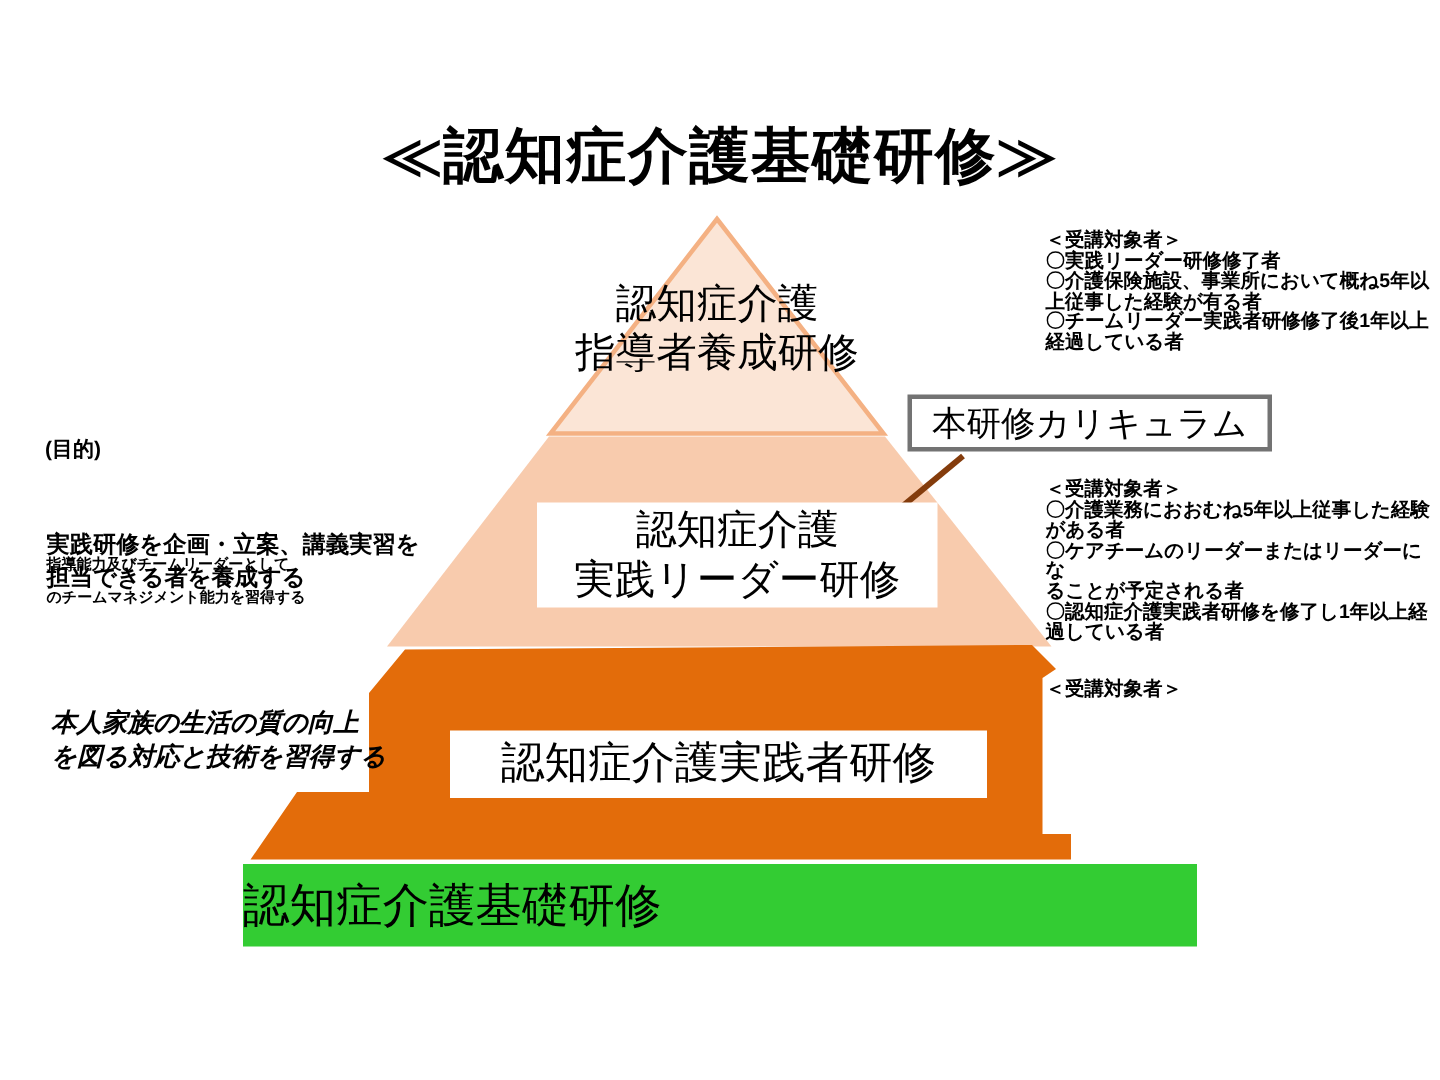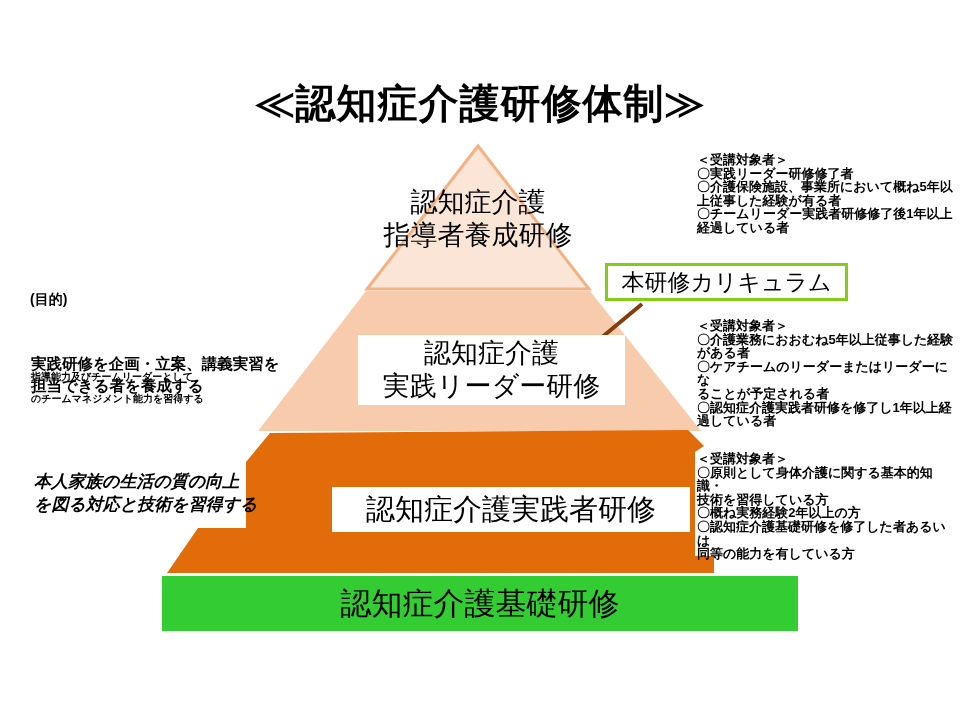--- a/index.html
+++ b/index.html
@@ -16,29 +16,29 @@
   .tier1-label{
     left:348px;top:186px;width:260px;text-align:center;
     font-size:27px;line-height:33px;
   }
   .tier2-box{
     left:358px;top:335px;width:267px;height:68px;background:#ffffff;
     text-align:center;font-size:27px;line-height:33px;padding-top:2px;
   }
   .tier3-box{
     left:300px;top:487px;width:358px;height:45px;background:#ffffff;
-    text-align:center;font-size:29px;line-height:45px;margin-left:32px;
+    text-align:center;font-size:29px;line-height:45px;
   }
   .tier4-label{
-    left:162px;top:576px;width:636px;height:55px;text-align:center;
+    left:162px;top:576px;width:636px;height:55px;text-align:left;
     font-size:31px;line-height:55px;
   }
   .callout-box{
     left:605px;top:263px;width:237px;height:32px;background:#ffffff;
-    border:3px solid #84cc16;text-align:center;
+    border:3px solid #737373;text-align:center;
     font-size:23px;line-height:32px;
   }
   .note{font-weight:bold;}
   .purpose-heading{left:30px;top:291px;width:235px;text-align:left;font-size:14px;}
   .purpose1{left:31px;top:309px;font-size:15.5px;line-height:22px;margin-top:44px;}
   .purpose2{left:31px;top:366px;font-size:10px;line-height:22px;}
   .quality{left:34px;top:471px;font-size:17px;line-height:22.5px;font-style:italic;}
   .rnote{left:697px;width:260px;font-size:13px;line-height:13.6px;}
   .rnote-top{top:153px;}
   .rnote-middle{top:319px;}
@@ -51,21 +51,21 @@
 
   <svg class="shapes" viewBox="0 0 960 720" aria-hidden="true">
     <polygon points="478,146 589,289 367,289" stroke-width="3" fill="#FBE5D6" stroke="#F4B183"></polygon>
     <polygon points="366,291 590,291 701,431 258,431" fill="#F8CBAD"></polygon>
     <polygon points="270,433 688,430 704,446 695,452 695,556 714,556 714,573 167,573 198,528 246,528 246,462" fill="#E36C0A"></polygon>
     <rect x="162" y="576" width="636" height="55" fill="#33CC33"></rect>
     <line x1="642" y1="304" x2="583" y2="353" stroke-width="4" stroke="#843C0C"></line>
     <polygon points="571,363 578,348 587,358" fill="#843C0C"></polygon>
   </svg>
 
-  <div class="abs title">≪認知症介護研修体制≫</div>
+  <div class="abs title">≪認知症介護基礎研修≫</div>
 
   <div class="abs tier1-label">認知症介護<br>指導者養成研修</div>
 
   <div class="abs tier2-box">
     <div>認知症介護<br>実践リーダー研修</div>
   </div>
 
   <div class="abs tier3-box">
     <span>認知症介護実践者研修</span>
   </div>
@@ -86,16 +86,15 @@
     <div>〇実践リーダー研修修了者<br>〇介護保険施設、事業所において概ね5年以<br>上従事した経験が有る者<br>〇チームリーダー実践者研修修了後1年以上<br>経過している者</div>
   </div>
 
   <div class="abs note rnote rnote-middle">
     <div>＜受講対象者＞</div>
     <div>〇介護業務におおむね5年以上従事した経験<br>がある者<br>〇ケアチームのリーダーまたはリーダーにな<br>ることが予定される者<br>〇認知症介護実践者研修を修了し1年以上経<br>過している者</div>
   </div>
 
   <div class="abs note rnote rnote-bottom">
     <div>＜受講対象者＞</div>
-    <div>〇原則として身体介護に関する基本的知識・<br>技術を習得している方<br>〇概ね実務経験2年以上の方<br>〇認知症介護基礎研修を修了した者あるいは<br>同等の能力を有している方</div>
   </div>
 
 </div>
 
 </body></html>

